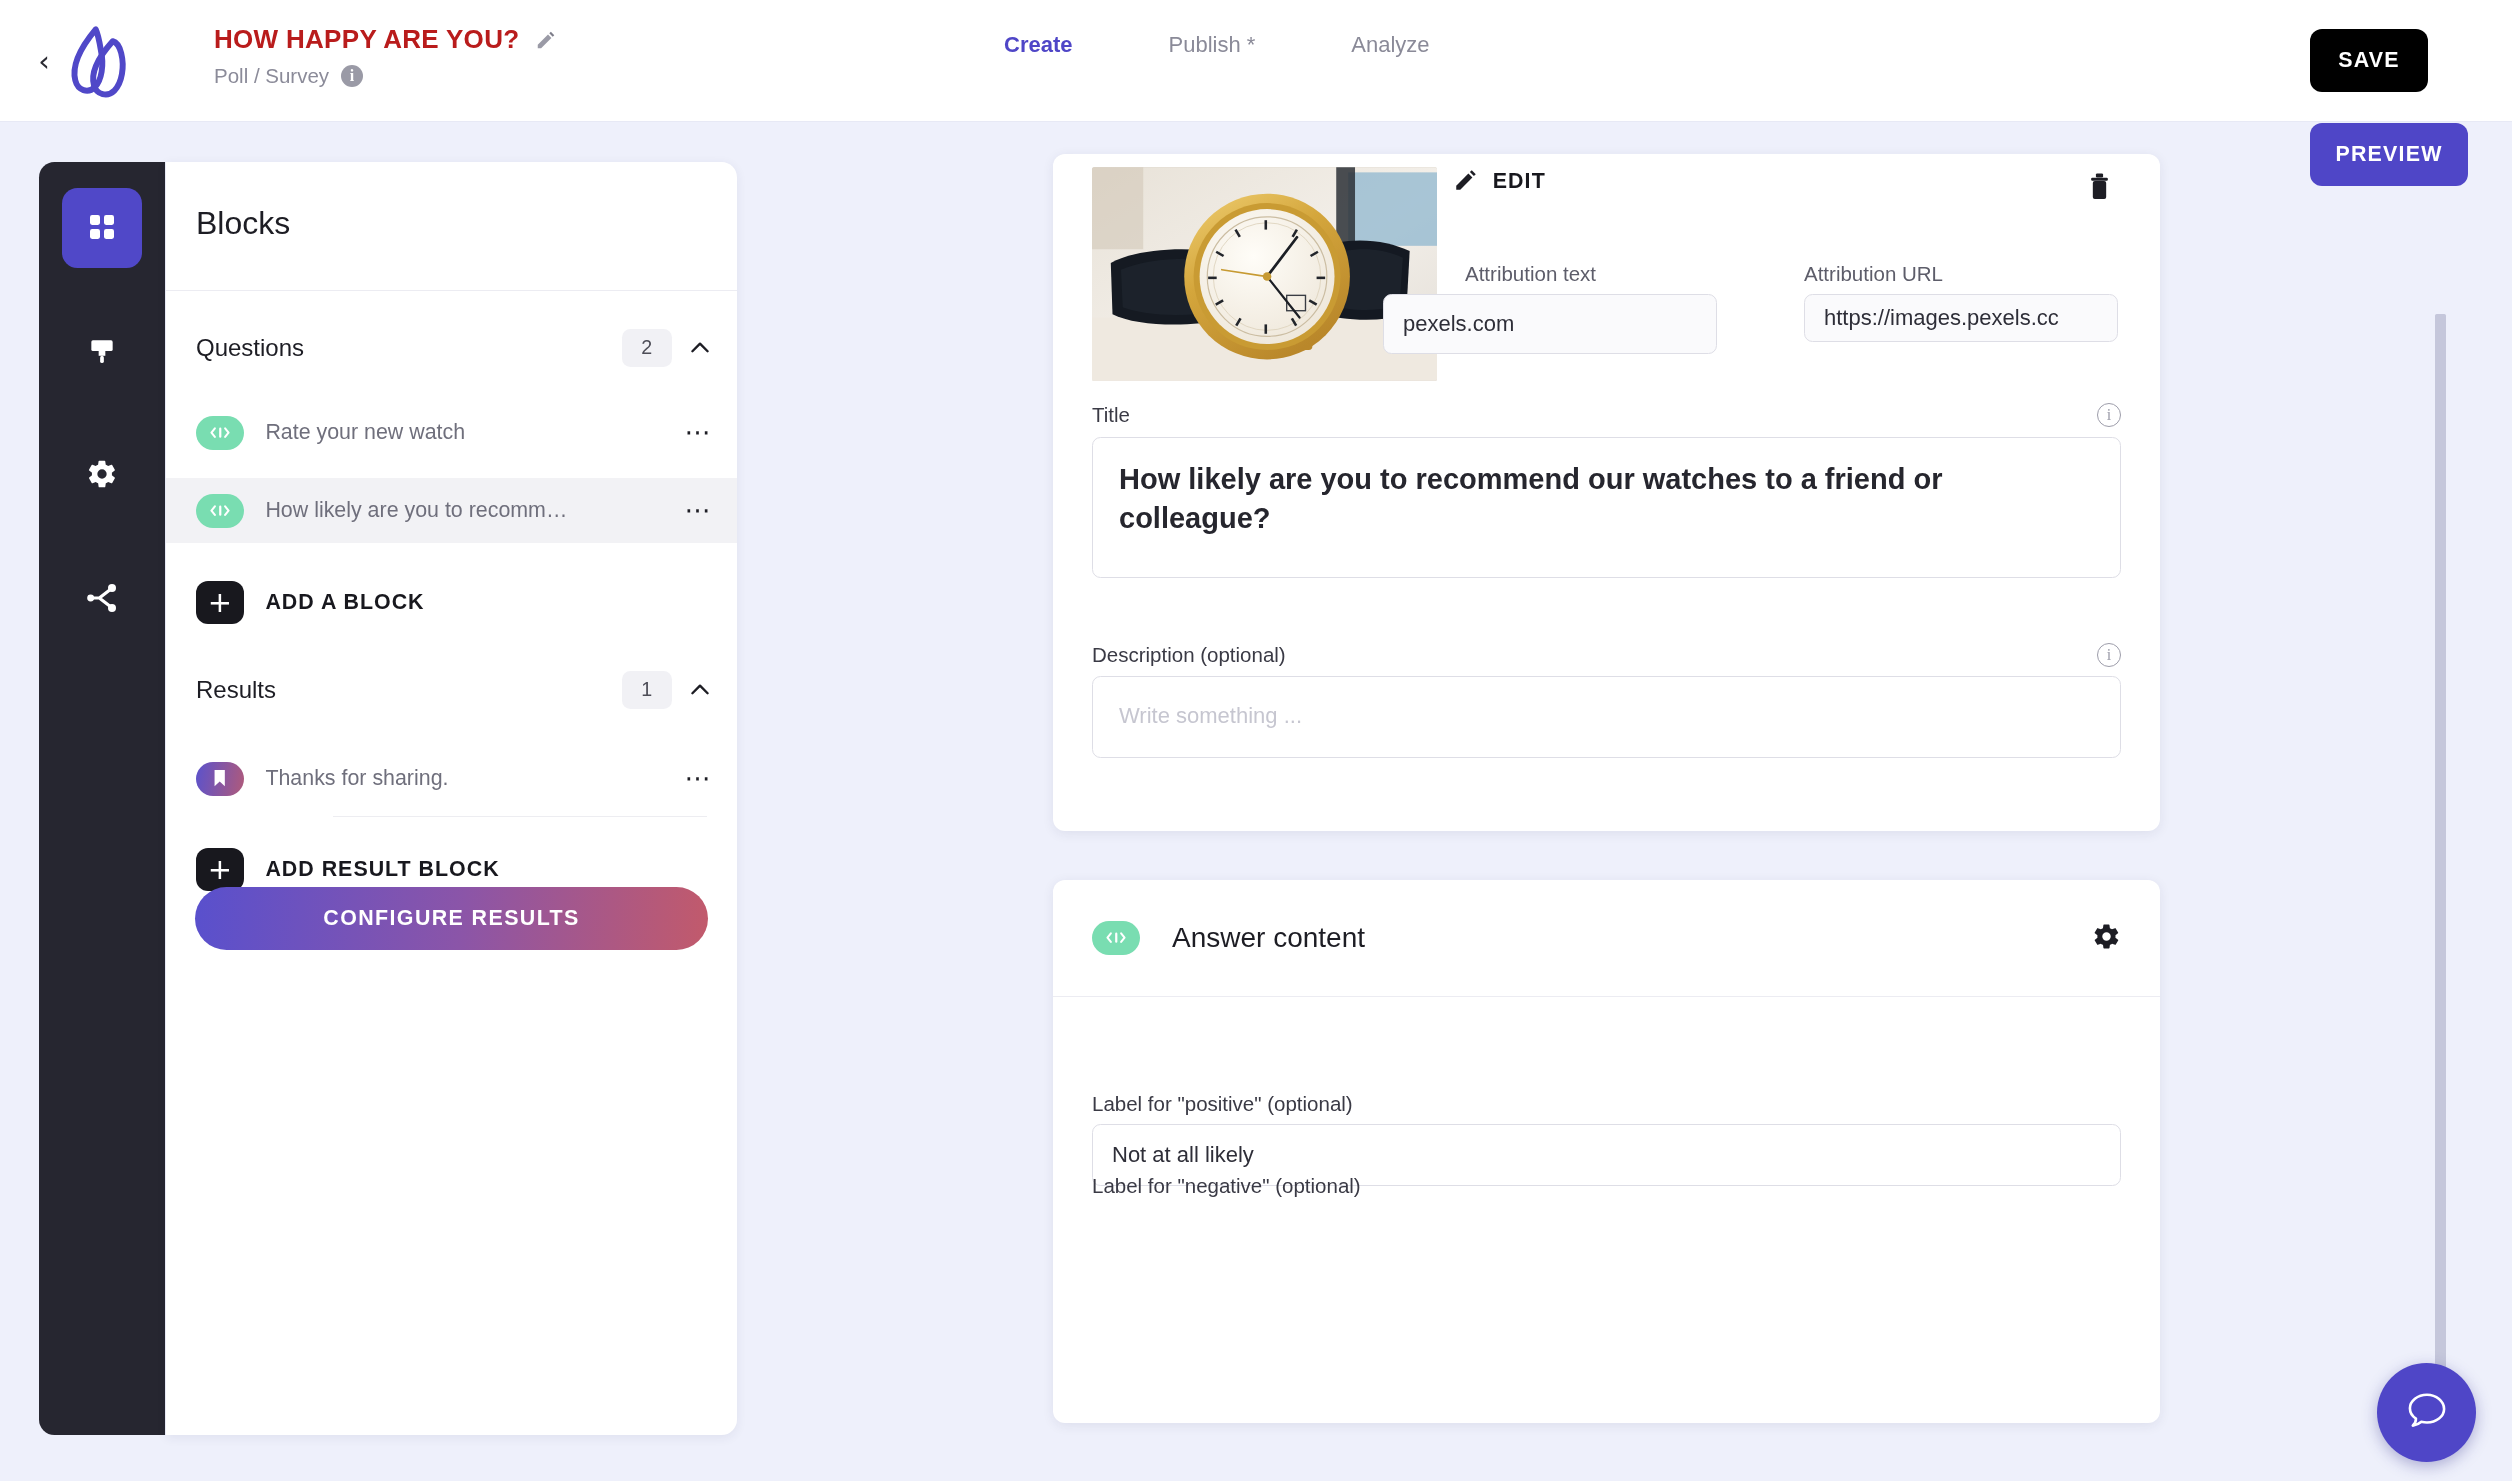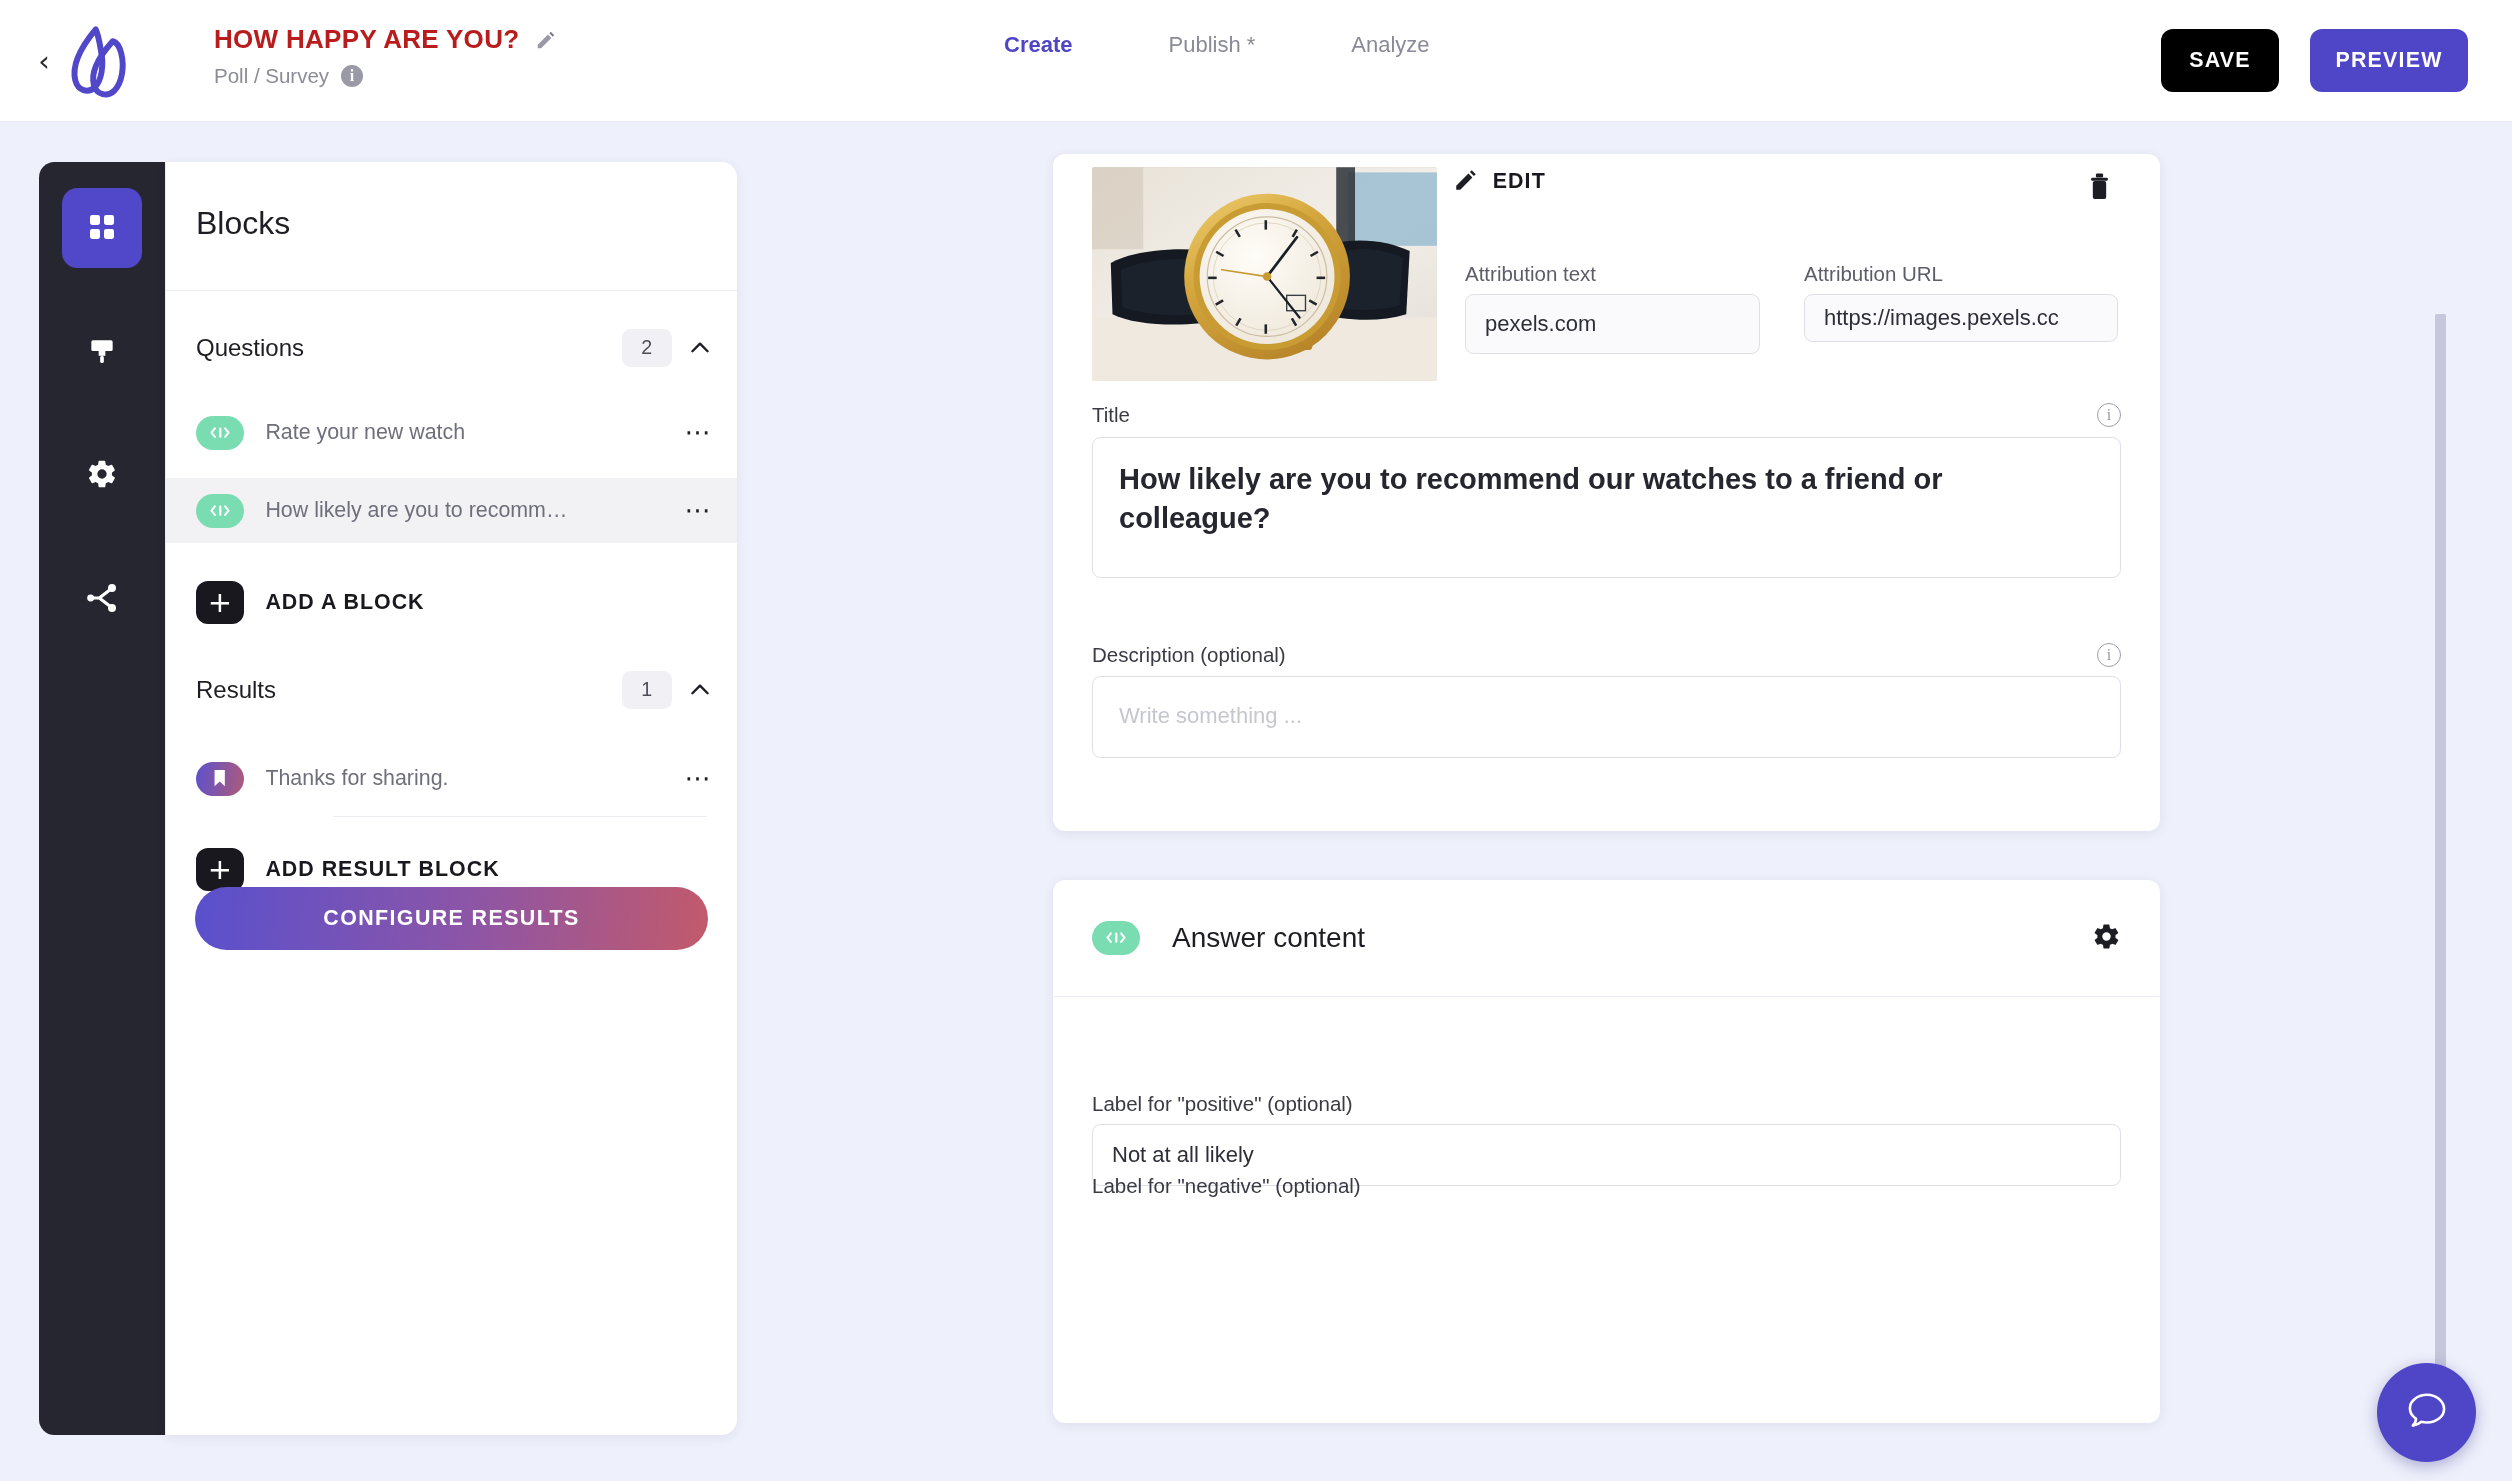--- a/index.html
+++ b/index.html
@@ -46,21 +46,21 @@
     font-family: "Liberation Serif", serif;
   }
 
   .nav {
     position: absolute; left: 1004px; top: 32px;
     display: flex; gap: 96px; align-items: center;
   }
   .nav-item { font-size: 22px; color: #8a8a98; cursor: pointer; white-space: nowrap; }
   .nav-item.active { color: #4f46c7; font-weight: bold; }
 
-  .btns { position: absolute; right: 44px; top: 29px; display: flex; gap: 31px; }
+  .btns { position: absolute; right: 44px; top: 29px; display: flex; gap: 31px; flex-direction: column; }
   .btn {
     height: 63px; border-radius: 12px; border: none; cursor: pointer;
     font-size: 21.4px; font-weight: bold; letter-spacing: 1.2px;
     color: #fff; display: flex; align-items: center; justify-content: center;
     font-family: "Liberation Sans", sans-serif;
   }
   .btn-save { background: #000; width: 118px; }
   .btn-preview { background: #4f46c7; width: 158px; }
 
   
@@ -477,21 +477,21 @@
   <span>
     <svg width="29" height="31" viewBox="0 0 24 26">
       <rect x="9" y="2" width="6" height="3.4" rx="1" fill="#1d1d24"></rect>
       <rect x="5" y="5.6" width="14" height="2.6" rx="1" fill="#1d1d24"></rect>
       <rect x="6.4" y="8.4" width="11.2" height="15" rx="1.6" fill="#1d1d24"></rect>
     </svg>
   </span>
 </div>
 
 <div style="position:absolute;left:1465px;top:262px" class="field-label">Attribution text</div>
-<div style="position:absolute;left:1465px;top:294px;width:295px;height:60px">
+<div style="position:absolute;left:1383px;top:294px;width:334px;height:60px">
   <input class="inp" value="pexels.com" style="">
 </div>
 
 <div style="position:absolute;left:1804px;top:262px" class="field-label">Attribution URL</div>
 <div style="position:absolute;left:1804px;top:294px;width:314px;height:48px">
   <input class="inp" value="https://images.pexels.cc" style="">
 </div>
 
 <div style="position:absolute;left:1092px;top:403px;width:1029px;display:flex;align-items:center">
   <span class="field-label dark" style="flex:1">Title</span>

